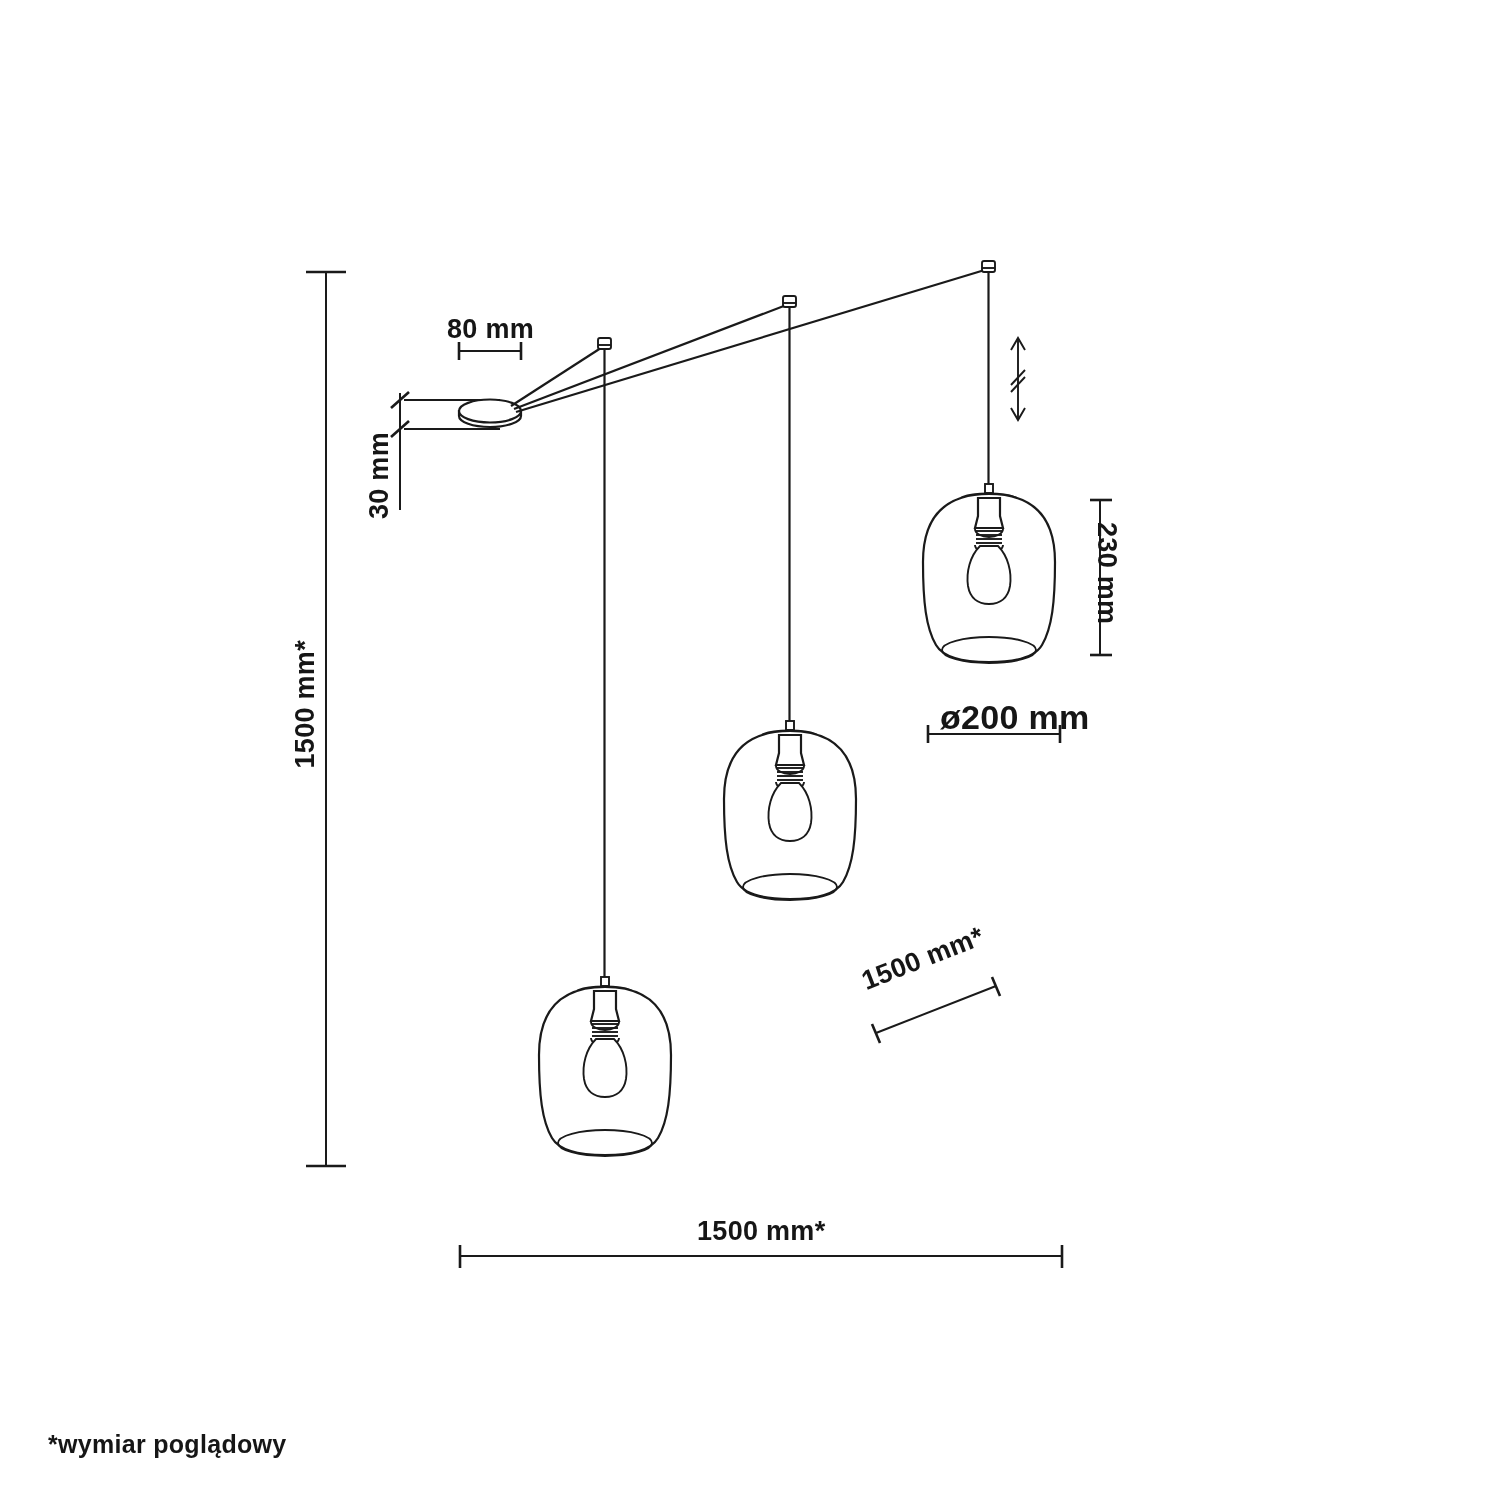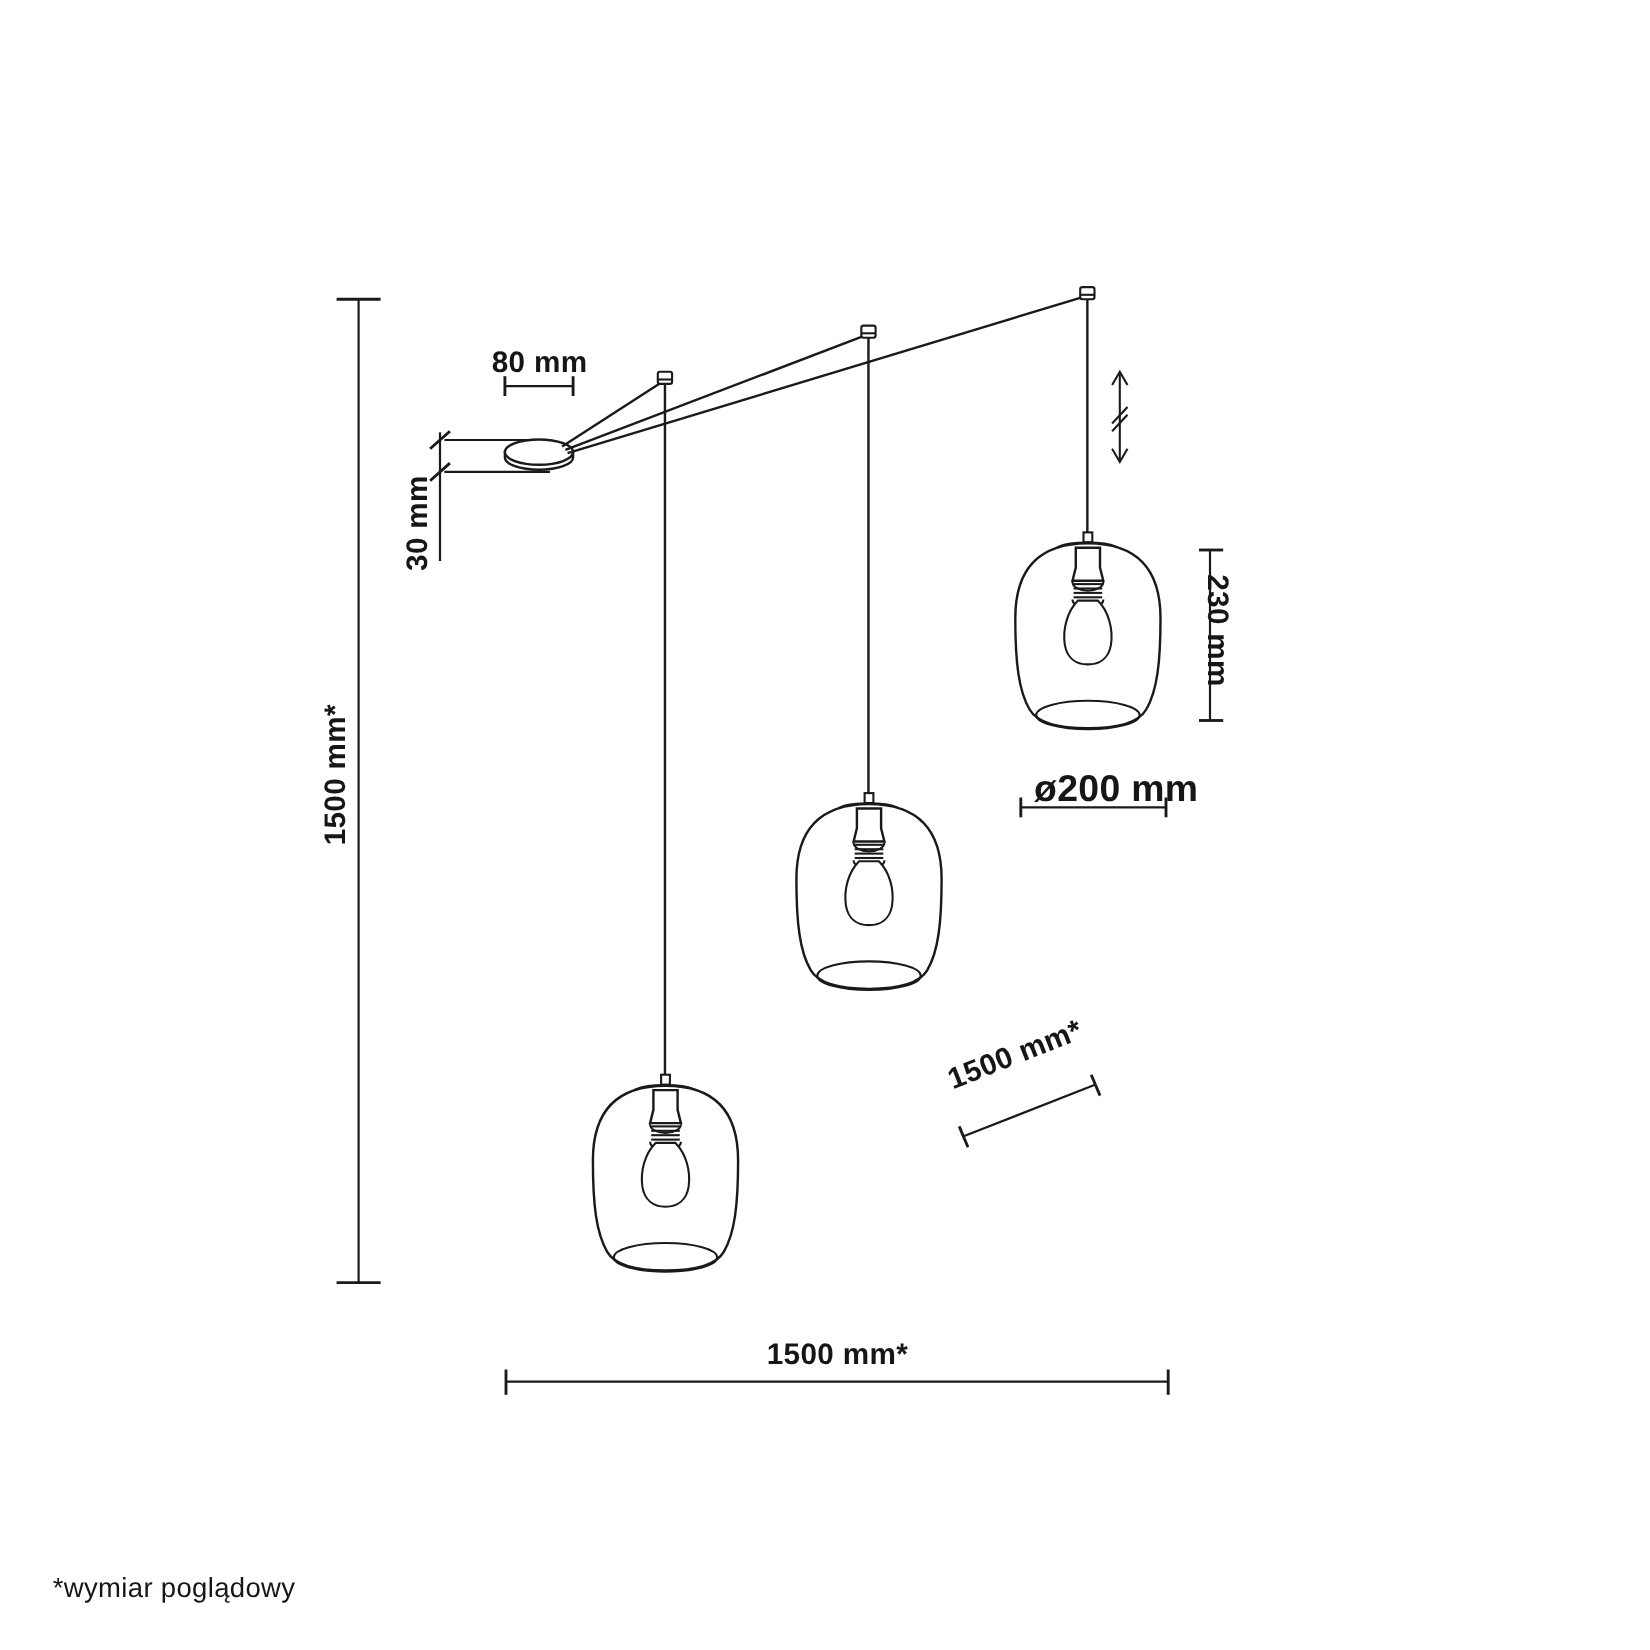--- a/index.html
+++ b/index.html
@@ -27,21 +27,21 @@
   .lbl-30{font-size:27px;font-weight:700;left:366px;top:432px;
           transform-origin:left top;transform:rotate(-90deg) translateX(-100%);}
   .lbl-1500v{font-size:27px;font-weight:700;left:292px;top:640px;
           transform-origin:left top;transform:rotate(-90deg) translateX(-100%);}
   .lbl-230{font-size:27px;font-weight:700;left:1120px;top:522px;
           transform-origin:left top;transform:rotate(90deg);}
   .lbl-d200{font-size:34px;font-weight:700;left:940px;top:700px;}
   .lbl-1500h{font-size:27px;font-weight:700;left:697px;top:1218px;}
   .lbl-1500d{font-size:27px;font-weight:700;left:868px;top:968px;
           transform-origin:left bottom;transform:rotate(-21.5deg);}
-  .footnote{font-size:25px;font-weight:400;left:48px;top:1432px;}
+  .footnote{font-size:25px;font-weight:700;left:48px;top:1432px;}
 </style>
 </head>
 <body>
 
 <div id="stage">
 
 <svg id="drawing" viewBox="0 0 1500 1500" xmlns="http://www.w3.org/2000/svg">
   <defs>
     <style>
       .ln{fill:none;stroke:#1a1a1a;stroke-linecap:butt;}

